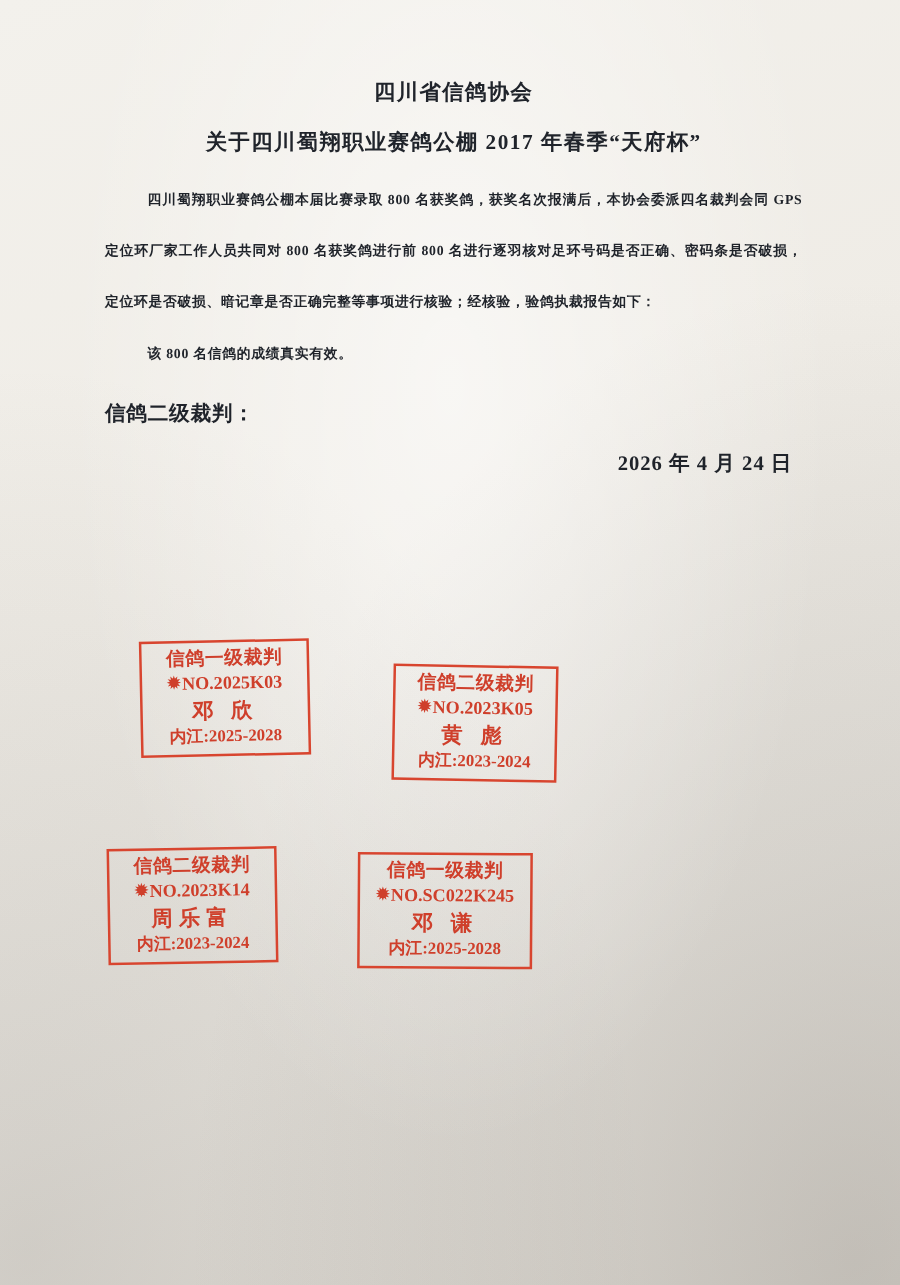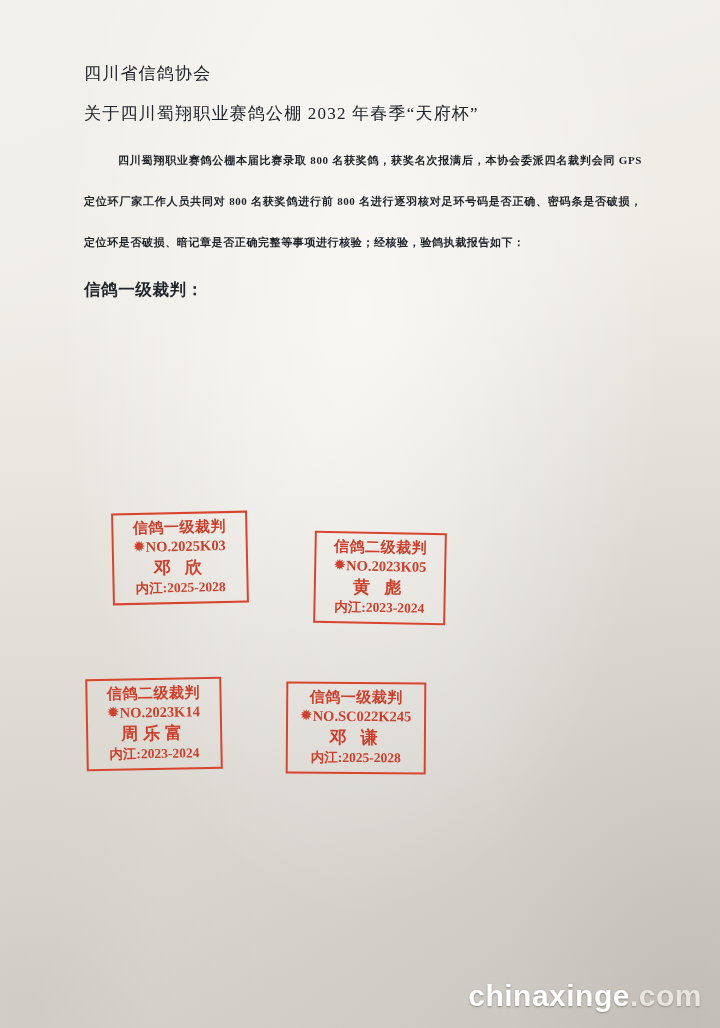--- a/index.html
+++ b/index.html
@@ -30,23 +30,23 @@
       radial-gradient(ellipse at 3% 97%, rgba(130,125,118,0.22) 0%, rgba(130,125,118,0) 50%);
     pointer-events: none;
   }
   .doc-body {
     position: absolute;
     left: 84px;
     top: 54px;
     width: 558px;
   }
   .title-line {
-    text-align: left;
+    text-align: center;
     font-size: 17px;
-    font-weight: normal;
+    font-weight: bold;
     color: #20242b;
     letter-spacing: 1.2px;
     line-height: 40px;
   }
   .para {
     font-size: 11px;
     color: #1f232a;
     line-height: 41px;
     text-align: justify;
     letter-spacing: 0.6px;
@@ -160,25 +160,27 @@
   }
 </style>
 </head>
 <body>
 
 <div class="page">
   <div class="paper-shade"></div>
 
   <div class="doc-body">
     <div class="title-line">四川省信鸽协会</div>
-    <div class="title-line">关于四川蜀翔职业赛鸽公棚 2032 年春季“天府杯”</div>
+    <div class="title-line">关于四川蜀翔职业赛鸽公棚 2017 年春季“天府杯”</div>
 
     <div class="para indent para-gap">四川蜀翔职业赛鸽公棚本届比赛录取 800 名获奖鸽，获奖名次报满后，本协会委派四名裁判会同 GPS 定位环厂家工作人员共同对 800 名获奖鸽进行前 800 名进行逐羽核对足环号码是否正确、密码条是否破损，定位环是否破损、暗记章是否正确完整等事项进行核验；经核验，验鸽执裁报告如下：</div>
-
-    <div class="sign-label">信鸽一级裁判：</div>
+    <div class="para indent">该 800 名信鸽的成绩真实有效。</div>
+
+    <div class="sign-label">信鸽二级裁判：</div>
+    <div class="date-line">2026 年 4 月 24 日</div>
   </div>
 
   <div class="stamps">
 
     <div class="stamp stamp-1">
       <div class="s-title">信鸽一级裁判</div>
       <div class="s-no"><span class="flame">✹</span><span>NO.2025K03</span></div>
       <div class="s-name">邓 欣</div>
       <div class="s-valid">内江:2025-2028</div>
     </div>
@@ -200,17 +202,14 @@
     <div class="stamp stamp-4">
       <div class="s-title">信鸽一级裁判</div>
       <div class="s-no"><span class="flame">✹</span><span>NO.SC022K245</span></div>
       <div class="s-name">邓 谦</div>
       <div class="s-valid">内江:2025-2028</div>
     </div>
 
   </div>
 
   <div class="watermark">
-    <div class="wm-main">
-      <span class="wm-a">chinaxinge</span><span class="wm-b">.com</span>
-    </div>
   </div>
 </div>
 
 </body></html>

